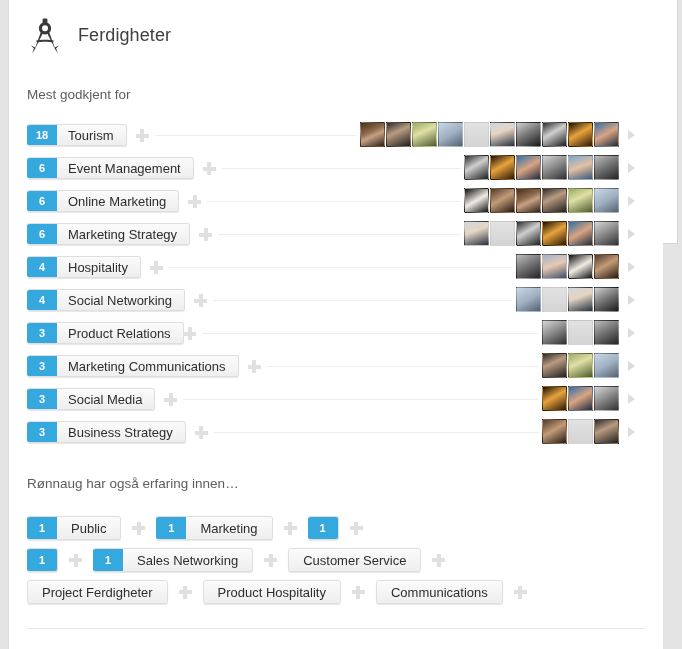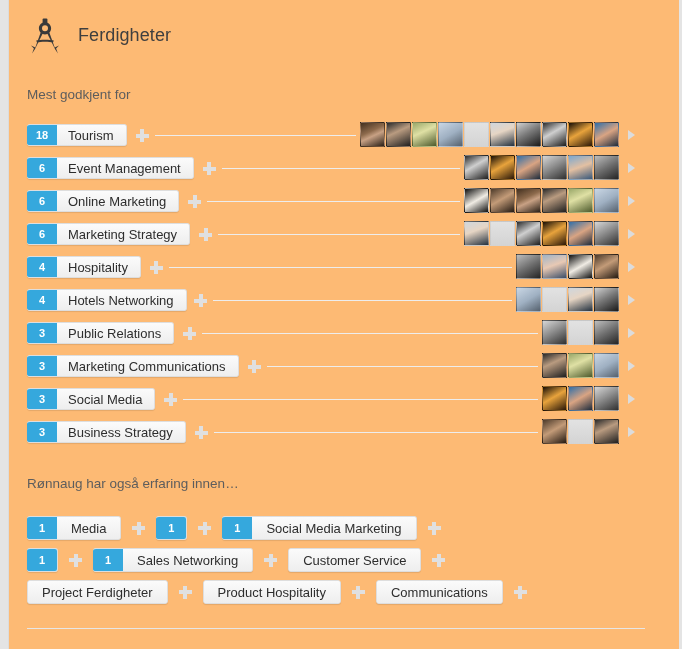--- a/index.html
+++ b/index.html
@@ -23,23 +23,22 @@
     background: #e4e4e4;
     border-right: 1px solid #dcdcdc;
   }
 
   
   #skills-card {
     position: absolute;
     left: 9px; top: 0;
     width: 654px;
     height: 649px;
-    background: #fdba74;
+    background: #ffffff;
     overflow: hidden;
-    padding-left: 16px;
   }
   
   #right-bg {
     position: absolute;
     left: 663px; top: 0;
     width: 19px; height: 649px;
     background: #e4e4e4;
   }
   #right-card-extension {
     position: absolute;
@@ -353,36 +352,36 @@
           <div class="avatar" style="background-image: linear-gradient(150deg, rgb(189, 189, 189) 0%, rgb(110, 110, 110) 50%, rgb(37, 37, 37) 100%);"></div>
           <div class="avatar" style="background-image: linear-gradient(160deg, rgb(159, 180, 200) 0%, rgb(232, 201, 180) 45%, rgb(60, 78, 104) 100%);"></div>
           <div class="avatar" style="background-image: linear-gradient(150deg, rgb(13, 13, 13) 0%, rgb(240, 236, 228) 50%, rgb(16, 16, 16) 100%);"></div>
           <div class="avatar" style="background-image: linear-gradient(150deg, rgb(76, 58, 42) 0%, rgb(195, 155, 120) 45%, rgb(36, 26, 18) 100%);"></div>
         </div>
         <div class="chevron-icon" style="left: 619px;"></div>
       </div>
       <div class="endorse-row">
         <div class="skill-chip">
           <span class="skill-count">4</span>
-          <span class="skill-name">Hotels Networking</span>
+          <span class="skill-name">Social Networking</span>
         </div>
         <div class="plus-icon" style="left: 185.047px;"></div>
         <div class="connector-line" style="left: 204.047px; width: 298.953px;"></div>
         <div class="avatar-strip" style="left: 507px;">
           <div class="avatar" style="background-image: linear-gradient(150deg, rgb(201, 214, 228) 0%, rgb(159, 176, 194) 50%, rgb(85, 97, 110) 100%);"></div>
           <div class="avatar" style="background-image: linear-gradient(rgb(226, 226, 226) 0%, rgb(212, 212, 212) 100%);"></div>
           <div class="avatar" style="background-image: linear-gradient(160deg, rgb(207, 214, 220) 0%, rgb(230, 213, 196) 40%, rgb(35, 49, 63) 100%);"></div>
           <div class="avatar" style="background-image: linear-gradient(150deg, rgb(208, 208, 208) 0%, rgb(122, 122, 122) 45%, rgb(26, 26, 26) 100%);"></div>
         </div>
         <div class="chevron-icon" style="left: 619px;"></div>
       </div>
       <div class="endorse-row">
         <div class="skill-chip">
           <span class="skill-count">3</span>
-          <span class="skill-name">Public Relations</span>
+          <span class="skill-name">Product Relations</span>
         </div>
         <div class="plus-icon" style="left: 174.219px;"></div>
         <div class="connector-line" style="left: 193.219px; width: 335.781px;"></div>
         <div class="avatar-strip" style="left: 533px;">
           <div class="avatar" style="background-image: linear-gradient(150deg, rgb(214, 214, 214) 0%, rgb(142, 142, 142) 45%, rgb(48, 48, 48) 100%);"></div>
           <div class="avatar" style="background-image: linear-gradient(rgb(226, 226, 226) 0%, rgb(212, 212, 212) 100%);"></div>
           <div class="avatar" style="background-image: linear-gradient(150deg, rgb(189, 189, 189) 0%, rgb(110, 110, 110) 50%, rgb(37, 37, 37) 100%);"></div>
         </div>
         <div class="chevron-icon" style="left: 619px;"></div>
       </div>
@@ -429,30 +428,30 @@
         <div class="chevron-icon" style="left: 619px;"></div>
       </div>
     </div>
 
   <div class="section-label" id="label-also-knows">Rønnaug har også erfaring innen…</div>
 
   <div id="also-knows-tags">
       <div class="tag-row">
         <div class="tag-chip has-count">
           <span class="tag-count">1</span>
-          <span class="tag-name">Media</span>
+          <span class="tag-name">Public</span>
         </div>
         <div class="tag-plus"></div>
         <div class="tag-chip has-count">
           <span class="tag-count">1</span>
+          <span class="tag-name">Marketing</span>
         </div>
         <div class="tag-plus"></div>
         <div class="tag-chip has-count">
           <span class="tag-count">1</span>
-          <span class="tag-name">Social Media Marketing</span>
         </div>
         <div class="tag-plus"></div>
       </div>
       <div class="tag-row">
         <div class="tag-chip has-count">
           <span class="tag-count">1</span>
         </div>
         <div class="tag-plus"></div>
         <div class="tag-chip has-count">
           <span class="tag-count">1</span>

